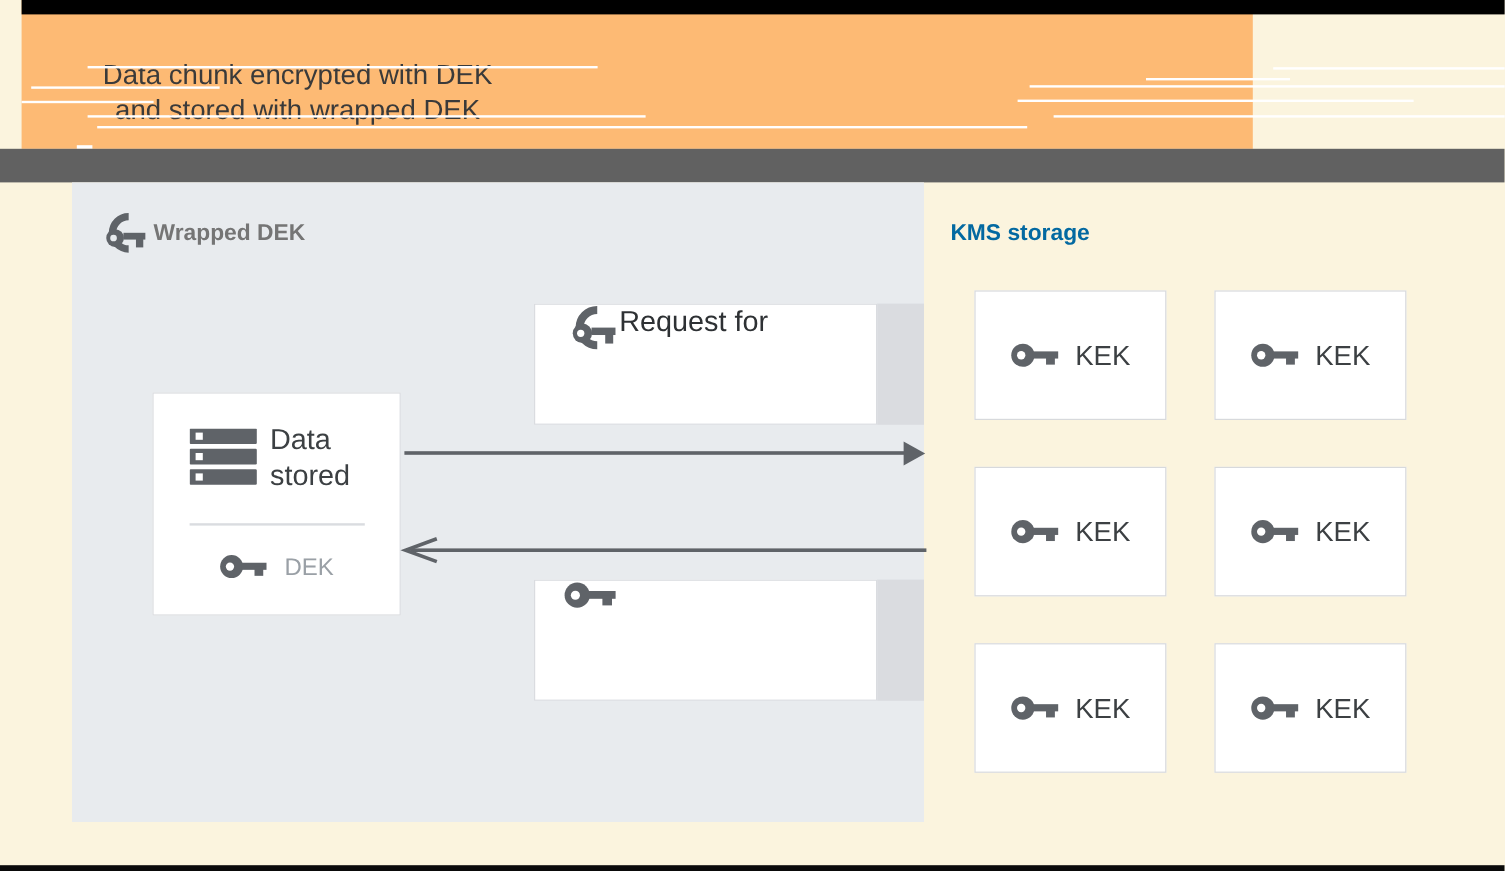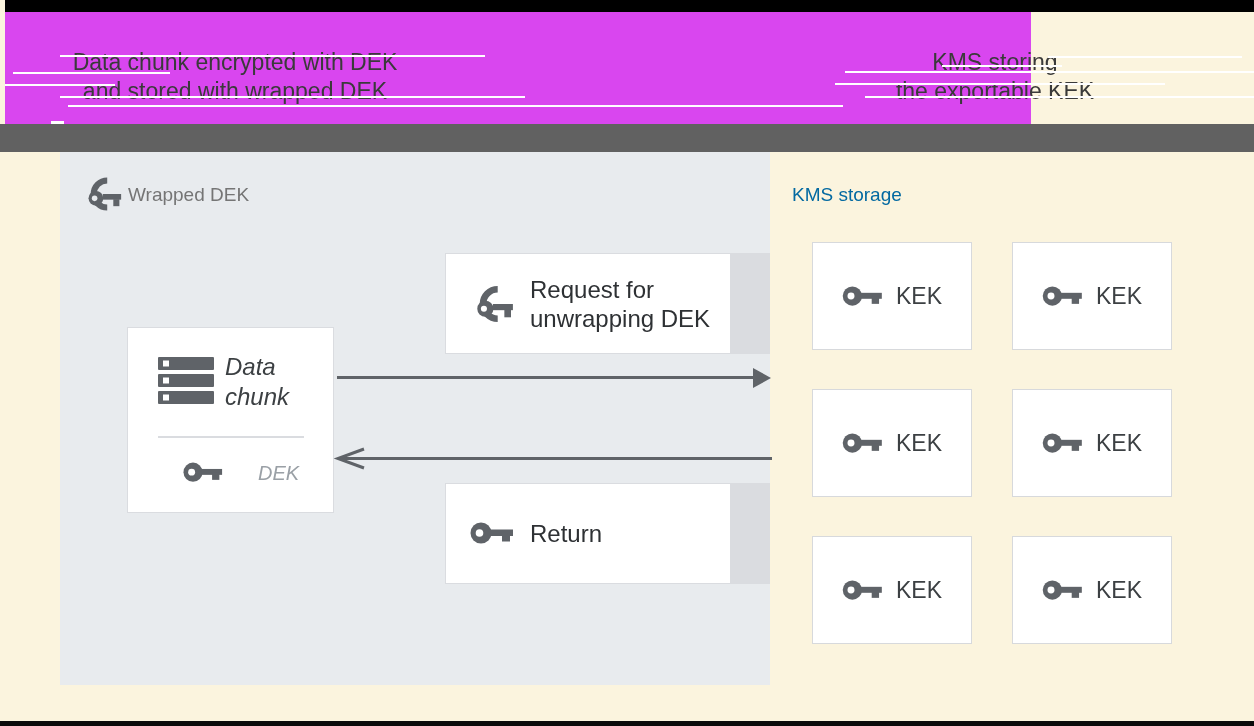--- a/index.html
+++ b/index.html
@@ -2,53 +2,53 @@
 <html><head>
 <meta charset="utf-8">
 <style>
   html,body{margin:0;padding:0;background:#fbf4de;}
   .stage{
     position:relative;width:1254px;height:726px;overflow:hidden;
     background:#fbf4de;font-family:"Liberation Sans",sans-serif;
     -webkit-font-smoothing:antialiased;
   }
   
-  .header{position:absolute;left:5px;top:0;width:1026px;height:124px;background:#d946ef;}
+  .header{position:absolute;left:18px;top:0;width:1026px;height:124px;background:#fdba74;}
   .header-top-stripe{position:absolute;left:0;top:0;width:1254px;height:12px;background:#000;}
   .caption{position:absolute;top:48px;color:#3a3a3a;font-size:23px;line-height:29px;text-align:center;font-weight:400;}
   .caption-left{left:0;width:460px;}
   .caption-right{left:760px;width:460px;}
   .gl{position:absolute;height:2px;background:#ffffff;}
   .gray-band{position:absolute;left:0;top:124px;width:1254px;height:28px;background:#616161;}
   .bottom-bar{position:absolute;left:0;top:721px;width:1254px;height:5px;background:#0a0a0a;}
 
   
   .wrapped-panel{position:absolute;left:60px;top:152px;width:710px;height:533px;background:#e8ebee;}
-  .panel-label{position:absolute;font-size:19px;font-weight:400;}
+  .panel-label{position:absolute;font-size:19px;font-weight:700;}
   .wrapped-label{left:128px;top:184px;color:#757575;}
   .kms-label{left:792px;top:184px;color:#0369a1;}
   .wrapped-key-hd{position:absolute;left:82px;top:175px;}
 
   
   .box{position:absolute;background:#fff;border:1px solid #dadce0;box-sizing:border-box;}
-  .data-chunk-box{left:127px;top:327px;width:207px;height:186px;font-style:italic;}
+  .data-chunk-box{left:127px;top:327px;width:207px;height:186px;}
   .dc-icon{position:absolute;left:30px;top:29px;}
   .dc-title{position:absolute;left:97px;top:24px;font-size:24px;line-height:30px;color:#3c4043;}
   .dc-divider{position:absolute;left:30px;top:108px;width:146px;height:2px;background:#dadce0;}
   .dek-row{position:absolute;left:55px;top:134px;display:flex;align-items:center;gap:14px;}
-  .dek-text{font-size:20px;color:#9aa0a6;margin-left:21px;}
+  .dek-text{font-size:20px;color:#9aa0a6;}
 
   
   .msg-box{left:445px;width:286px;height:101px;}
   .request-box{top:253px;}
   .return-box{top:483px;}
   .side-strip{position:absolute;left:731px;width:39px;height:101px;background:#dadce0;}
   .strip-request{top:253px;}
   .strip-return{top:483px;}
-  .msg-inner{position:absolute;left:24px;top:0;height:100%;display:flex;align-items:center;gap:16px;}
+  .msg-inner{position:absolute;left:24px;top:0;height:100%;display:flex;gap:2px;}
   .msg-text{font-size:24px;line-height:29px;color:#2e3134;}
 
   
   .arrow-line{position:absolute;height:3px;background:#5f6368;}
   .arrow-head-solid{
     position:absolute;left:753px;top:368px;width:0;height:0;
     border-left:18px solid #5f6368;border-top:10px solid transparent;border-bottom:10px solid transparent;
   }
   .arrow-head-open{position:absolute;left:333px;top:447px;}
 
@@ -60,24 +60,20 @@
 </head>
 <body>
 
 <div class="stage">
 
   <div class="header">
     <div class="header-top-stripe"></div>
     <div class="caption caption-left">
       <div>Data chunk encrypted with DEK</div>
       <div>and stored with wrapped DEK</div>
-    </div>
-    <div class="caption caption-right">
-      <div>KMS storing</div>
-      <div>the exportable KEK</div>
     </div>
 
     <div class="gl" style="top:55px;left:55px;width:425px;"></div>
     <div class="gl" style="top:56px;left:1043px;width:194px;"></div>
     <div class="gl" style="top:65px;left:937px;width:120px;"></div>
     <div class="gl" style="top:72px;left:8px;width:157px;"></div>
     <div class="gl" style="top:71px;left:840px;width:414px;"></div>
     <div class="gl" style="top:84px;left:0;width:110px;"></div>
     <div class="gl" style="top:83px;left:830px;width:330px;"></div>
     <div class="gl" style="top:96px;left:55px;width:465px;"></div>
@@ -108,21 +104,21 @@
         <rect x="0" y="0" width="56" height="13" rx="1" fill="#5f6368"></rect>
         <rect x="5" y="3.5" width="6" height="6" fill="#ffffff"></rect>
         <rect x="0" y="17" width="56" height="13" rx="1" fill="#5f6368"></rect>
         <rect x="5" y="20.5" width="6" height="6" fill="#ffffff"></rect>
         <rect x="0" y="34" width="56" height="13" rx="1" fill="#5f6368"></rect>
         <rect x="5" y="37.5" width="6" height="6" fill="#ffffff"></rect>
       </svg>
     </span>
     <div class="dc-title">
       <div>Data</div>
-      <div>chunk</div>
+      <div>stored</div>
     </div>
     <div class="dc-divider"></div>
     <div class="dek-row">
       <span>
         <svg class="svg-icon" width="40" height="23" viewBox="0 0 44 25">
           <circle cx="11" cy="11" r="10.5" fill="#5f6368"></circle>
           <circle cx="9.5" cy="11" r="3.8" fill="#ffffff"></circle>
           <rect x="20" y="7.5" width="23" height="6.5" fill="#5f6368"></rect>
           <rect x="32" y="11" width="8" height="8.5" fill="#5f6368"></rect>
         </svg>
@@ -137,38 +133,36 @@
         <svg class="svg-icon" width="44" height="38" viewBox="0 0 46 40">
           <path d="M 29 4.5 A 15 15 0 1 0 29 35.5" fill="none" stroke="#5f6368" stroke-width="7"></path>
           <circle cx="16" cy="25" r="8.5" fill="#5f6368"></circle>
           <circle cx="14.5" cy="25" r="3.2" fill="#ffffff"></circle>
           <rect x="24" y="20" width="21" height="6.5" fill="#5f6368"></rect>
           <rect x="36" y="26" width="7" height="8" fill="#5f6368"></rect>
         </svg>
       </span>
       <span class="msg-text">
         <div>Request for</div>
-        <div>unwrapping DEK</div>
       </span>
     </div>
   </div>
   <div class="side-strip strip-request"></div>
 
   <div class="box msg-box return-box">
     <div class="msg-inner">
       <span>
         <svg class="svg-icon" width="44" height="25" viewBox="0 0 44 25">
           <circle cx="11" cy="12" r="10.5" fill="#5f6368"></circle>
           <circle cx="9.5" cy="12" r="3.8" fill="#ffffff"></circle>
           <rect x="20" y="8.5" width="23" height="6.5" fill="#5f6368"></rect>
           <rect x="32" y="12" width="8" height="8.5" fill="#5f6368"></rect>
         </svg>
       </span>
       <span class="msg-text">
-        <div>Return</div>
       </span>
     </div>
   </div>
   <div class="side-strip strip-return"></div>
 
   <div class="arrow-line" style="left:337px;top:376px;width:418px;"></div>
   <div class="arrow-head-solid"></div>
 
   <div class="arrow-line" style="left:342px;top:457px;width:430px;"></div>
   <span class="arrow-head-open">

